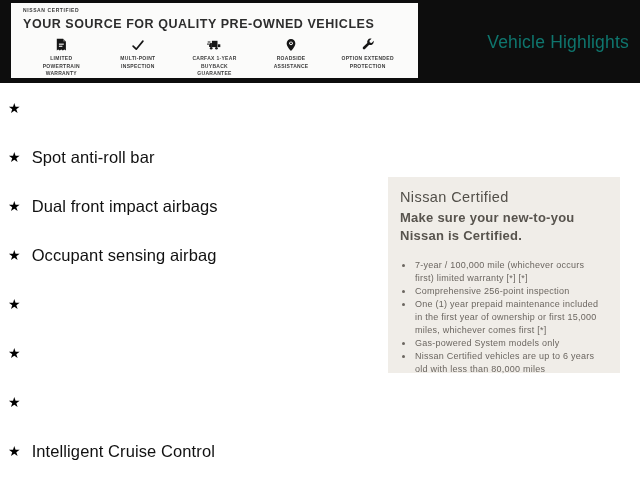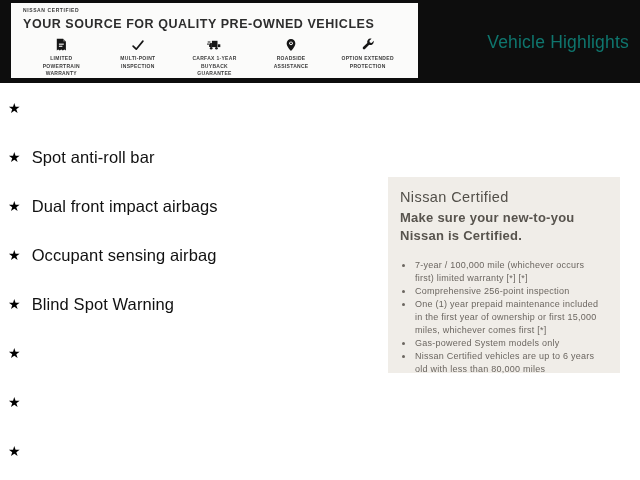--- a/index.html
+++ b/index.html
@@ -159,33 +159,33 @@
       <span>Dual front impact airbags</span>
     </li>
 
     <li>
       <span class="star">★</span>
       <span>Occupant sensing airbag</span>
     </li>
 
     <li>
       <span class="star">★</span>
-      <span>Blind Spot Warning</span>
-    </li>
-
-    <li>
-      <span class="star">★</span>
-    </li>
-
-    <li>
-      <span class="star">★</span>
-    </li>
-
-    <li>
-      <span class="star">★</span>
+    </li>
+
+    <li>
+      <span class="star">★</span>
+    </li>
+
+    <li>
+      <span class="star">★</span>
+    </li>
+
+    <li>
+      <span class="star">★</span>
+      <span>Intelligent Cruise Control</span>
     </li>
   </ul>
 
 <aside class="cert-panel">
   <div class="cert-title">Nissan Certified</div>
   <div class="cert-subtitle">Make sure your new-to-you Nissan is Certified.</div>
   <ul class="cert-bullets">
 
       <li>7-year / 100,000 mile (whichever occurs first) limited warranty [*] [*]</li>
 

